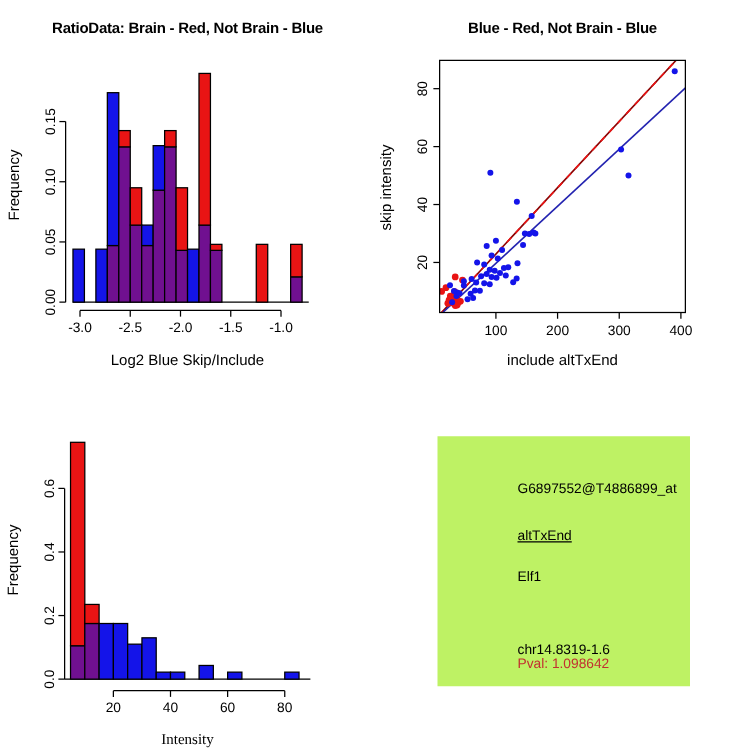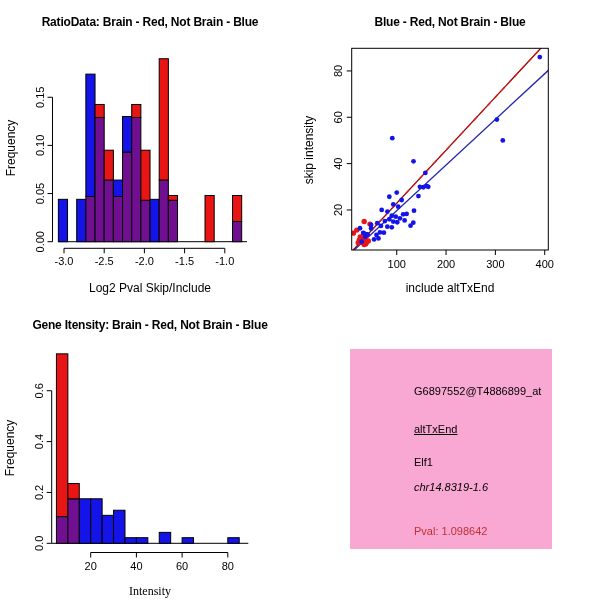--- a/index.html
+++ b/index.html
@@ -64,21 +64,21 @@
         <rect x="140.8624" y="150.21499999999997" width="9.165600000000012" height="50.07600000000002" fill="#e91414" stroke="#000000"></rect>
         <rect x="150.02800000000002" y="199.32799999999997" width="9.165599999999984" height="42.372000000000014" fill="#1414e9" stroke="#000000"></rect>
         <rect x="159.1936" y="180.06799999999998" width="9.165600000000012" height="61.632000000000005" fill="#701090" stroke="#000000"></rect>
         <rect x="159.1936" y="58.72999999999999" width="9.165600000000012" height="121.338" fill="#e91414" stroke="#000000"></rect>
         <rect x="168.35920000000002" y="200.291" width="9.165600000000012" height="41.40899999999999" fill="#701090" stroke="#000000"></rect>
         <rect x="168.35920000000002" y="195.476" width="9.165600000000012" height="4.814999999999998" fill="#e91414" stroke="#000000"></rect>
         <rect x="205.0216" y="195.476" width="9.165600000000012" height="46.22399999999999" fill="#e91414" stroke="#000000"></rect>
         <rect x="232.5184" y="221.47699999999998" width="9.165599999999984" height="20.223000000000013" fill="#701090" stroke="#000000"></rect>
         <rect x="232.5184" y="195.476" width="9.165599999999984" height="26.000999999999976" fill="#e91414" stroke="#000000"></rect>
       </svg>
-    <div class="xlabel" style="top:281px;">Log2 Pval Skip/Include</div>
+    <div class="xlabel" style="top:281px;">Log2 Blue Skip/Include</div>
   </div>
 
   <div class="panel" style="left:300px;top:0;">
     <div class="ptitle">Blue - Red, Not Brain - Blue</div>
     <div class="ylabel" style="left:-51px;top:143px;">skip intensity</div>
     <svg id="svg-scatter" width="300" height="300">
         <defs>
           <clipPath id="boxclip">
             <rect x="51.7" y="48.3" width="196.6" height="201.7"></rect>
           </clipPath>
@@ -168,21 +168,20 @@
           <circle cx="71.0784" cy="228.496" r="2.4" fill="#1414e9"></circle>
           <circle cx="110.5424" cy="225.7156" r="2.4" fill="#1414e9"></circle>
           <circle cx="104.6228" cy="220.3865" r="2.4" fill="#1414e9"></circle>
         </g>
         <rect x="51.7" y="48.3" width="196.6" height="201.7" fill="none" stroke="#000000"></rect>
       </svg>
     <div class="xlabel" style="top:281px;">include altTxEnd</div>
   </div>
 
   <div class="panel" style="left:0;top:300px;">
-    <div class="ptitle" style="top:18px;">Gene Itensity: Brain - Red, Not Brain - Blue</div>
     <div class="ylabel" style="left:-50px;top:141px;">Frequency</div>
     <svg id="svg-hist2" width="300" height="300">
         <line x1="51.7" y1="90.72" x2="51.7" y2="243.3" stroke="#000000"></line>
         <line x1="46.7" y1="243.3" x2="51.7" y2="243.3" stroke="#000000"></line>
         <text x="39" y="243.3" text-anchor="middle" dy="0.35em" transform="rotate(-90 39 243.3)">0.0</text>
         <line x1="46.7" y1="192.44" x2="51.7" y2="192.44" stroke="#000000"></line>
         <text x="39" y="192.44" text-anchor="middle" dy="0.35em" transform="rotate(-90 39 192.44)">0.2</text>
         <line x1="46.7" y1="141.57999999999998" x2="51.7" y2="141.57999999999998" stroke="#000000"></line>
         <text x="39" y="141.57999999999998" text-anchor="middle" dy="0.35em" transform="rotate(-90 39 141.57999999999998)">0.4</text>
         <line x1="46.7" y1="90.72" x2="51.7" y2="90.72" stroke="#000000"></line>
@@ -208,22 +207,22 @@
         <rect x="124.97500000000001" y="237.7054" width="11.424999999999997" height="5.594600000000014" fill="#1414e9" stroke="#000000"></rect>
         <rect x="136.4" y="237.7054" width="11.424999999999983" height="5.594600000000014" fill="#1414e9" stroke="#000000"></rect>
         <rect x="159.25" y="232.3651" width="11.425000000000011" height="10.934899999999999" fill="#1414e9" stroke="#000000"></rect>
         <rect x="182.10000000000002" y="237.7054" width="11.424999999999983" height="5.594600000000014" fill="#1414e9" stroke="#000000"></rect>
         <rect x="227.8" y="237.7054" width="11.425000000000011" height="5.594600000000014" fill="#1414e9" stroke="#000000"></rect>
       </svg>
     <div class="xlabel" style="top:284px;font-family:Liberation Serif, serif;">Intensity</div>
   </div>
 
   <div class="panel" style="left:300px;top:300px;">
-    <div id="info-box" style="background: #f9a8d4;">
+    <div id="info-box" style="background: #bef264;">
       <div class="info-line" style="top:36px;">G6897552@T4886899_at</div>
       <div class="info-line" style="top:74px;text-decoration:underline;">altTxEnd</div>
       <div class="info-line" style="top:107px;">Elf1</div>
-      <div class="info-line" style="top:132px;font-style:italic;">chr14.8319-1.6</div>
+      <div class="info-line" style="top:165px;">chr14.8319-1.6</div>
       <div class="info-line" style="top: 176px; color: rgb(194, 48, 48);">Pval: 1.098642</div>
     </div>
   </div>
 
 </div>
 
 </body></html>

